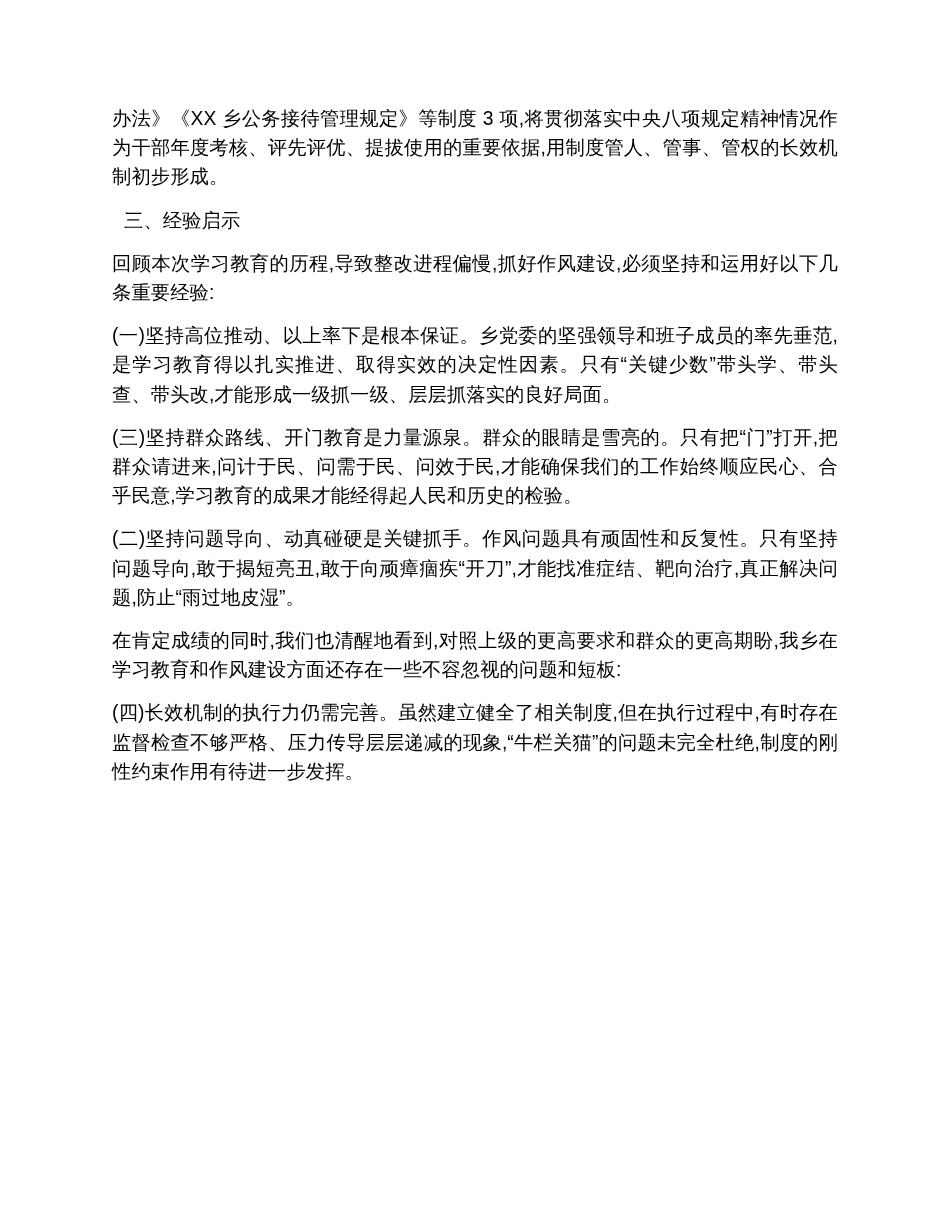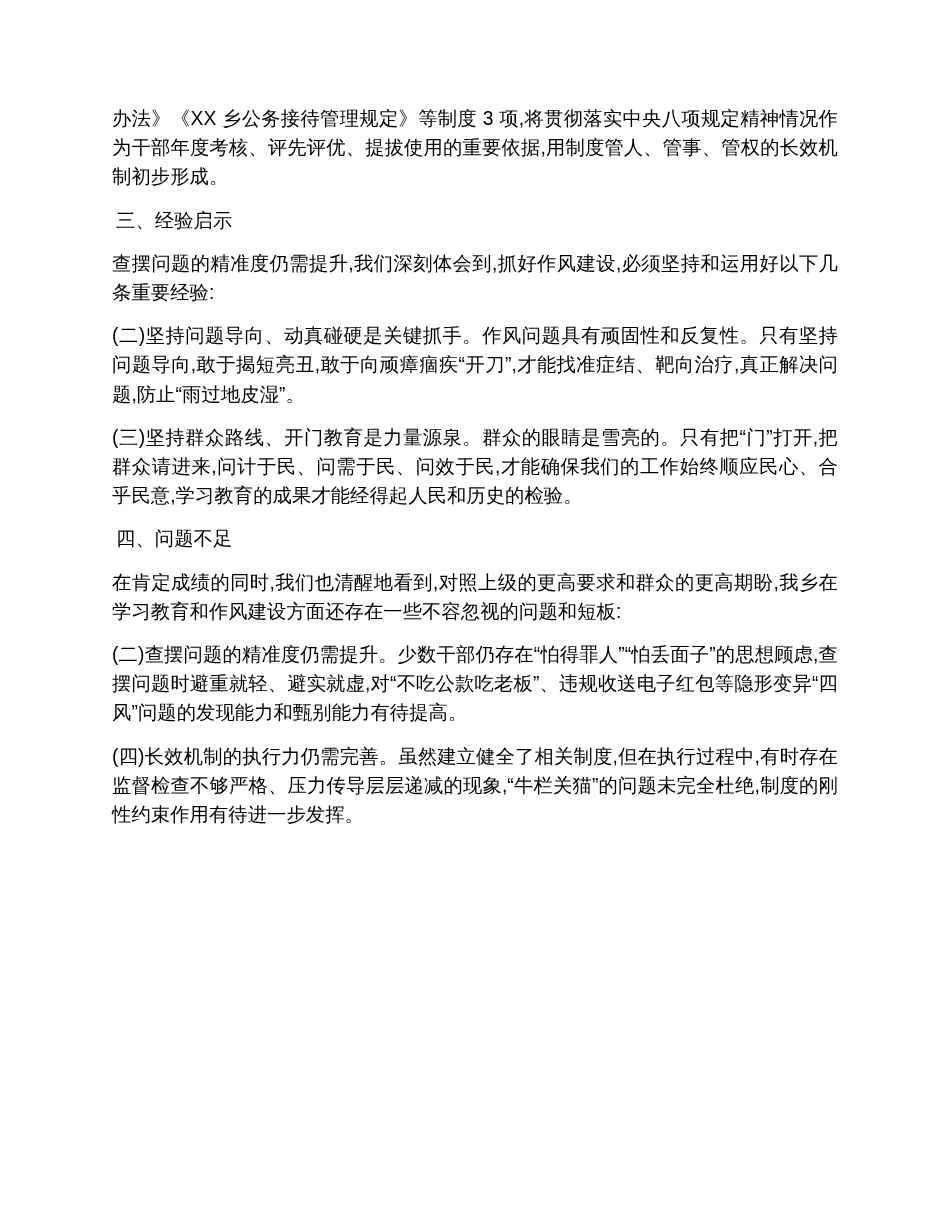--- a/index.html
+++ b/index.html
@@ -37,50 +37,49 @@
     word-break: break-all;
     color: #000000;
   }
   .para:last-child {
     margin-bottom: 0;
   }
   .heading {
     font-size: 19.3px;
     line-height: 29.2px;
     text-align: left;
-    margin: 0 0 14px 4px;
+    margin: 0 0 14px 12px;
     letter-spacing: 0.1px;
     color: #000000;
   }
   .heading-spaced {
     margin-top: 10px;
   }
 </style>
 </head>
 <body>
 
 <div class="page">
   <div class="content">
 
     <p class="para">办法》《XX 乡公务接待管理规定》等制度 3 项,将贯彻落实中央八项规定精神情况作为干部年度考核、评先评优、提拔使用的重要依据,用制度管人、管事、管权的长效机制初步形成。</p>
 
     <p class="heading heading-spaced">三、经验启示</p>
 
-    <p class="para">查摆问题的精准度仍需提升,我们深刻体会到,抓好作风建设,必须坚持和运用好以下几条重要经验:</p>
+    <p class="para">回顾本次学习教育的历程,导致整改进程偏慢,抓好作风建设,必须坚持和运用好以下几条重要经验:</p>
 
+    <p class="para">(一)坚持高位推动、以上率下是根本保证。乡党委的坚强领导和班子成员的率先垂范,是学习教育得以扎实推进、取得实效的决定性因素。只有“关键少数”带头学、带头查、带头改,才能形成一级抓一级、层层抓落实的良好局面。</p>
+
+    <p class="para">(三)坚持群众路线、开门教育是力量源泉。群众的眼睛是雪亮的。只有把“门”打开,把群众请进来,问计于民、问需于民、问效于民,才能确保我们的工作始终顺应民心、合乎民意,学习教育的成果才能经得起人民和历史的检验。</p>
 
     <p class="para">(二)坚持问题导向、动真碰硬是关键抓手。作风问题具有顽固性和反复性。只有坚持问题导向,敢于揭短亮丑,敢于向顽瘴痼疾“开刀”,才能找准症结、靶向治疗,真正解决问题,防止“雨过地皮湿”。</p>
 
-    <p class="para">(三)坚持群众路线、开门教育是力量源泉。群众的眼睛是雪亮的。只有把“门”打开,把群众请进来,问计于民、问需于民、问效于民,才能确保我们的工作始终顺应民心、合乎民意,学习教育的成果才能经得起人民和历史的检验。</p>
 
-
-    <p class="heading heading-spaced">四、问题不足</p>
 
     <p class="para">在肯定成绩的同时,我们也清醒地看到,对照上级的更高要求和群众的更高期盼,我乡在学习教育和作风建设方面还存在一些不容忽视的问题和短板:</p>
 
 
-    <p class="para">(二)查摆问题的精准度仍需提升。少数干部仍存在“怕得罪人”“怕丢面子”的思想顾虑,查摆问题时避重就轻、避实就虚,对“不吃公款吃老板”、违规收送电子红包等隐形变异“四风”问题的发现能力和甄别能力有待提高。</p>
 
 
     <p class="para">(四)长效机制的执行力仍需完善。虽然建立健全了相关制度,但在执行过程中,有时存在监督检查不够严格、压力传导层层递减的现象,“牛栏关猫”的问题未完全杜绝,制度的刚性约束作用有待进一步发挥。</p>
 
   </div>
 </div>
 
 </body></html>

